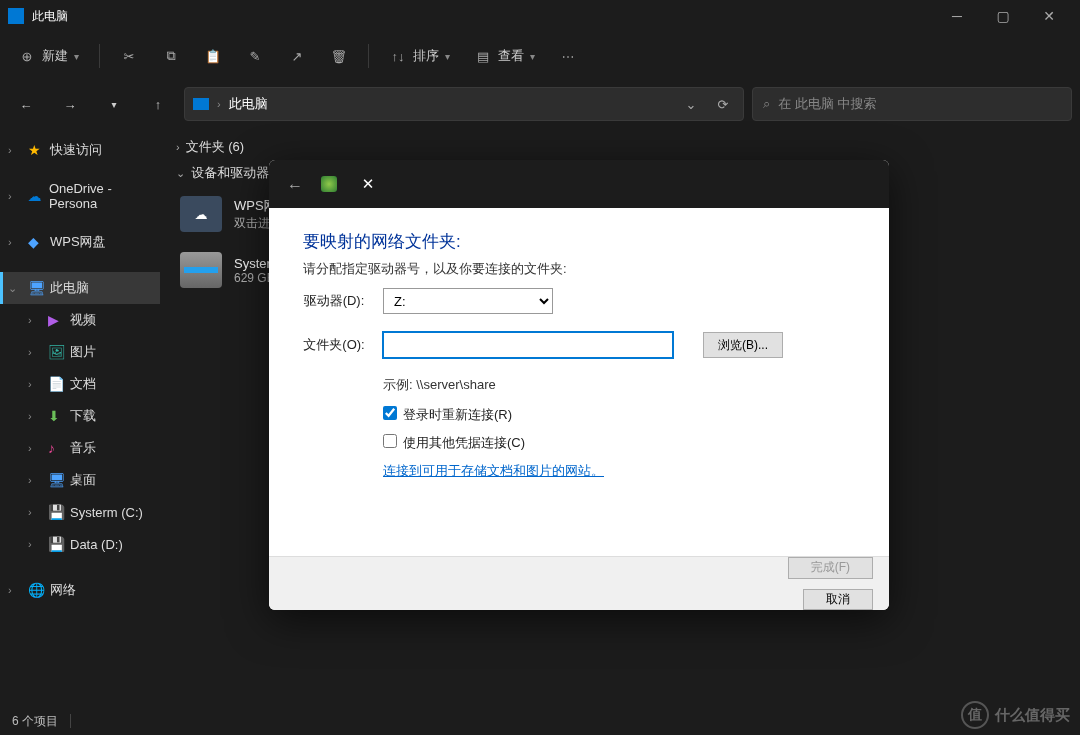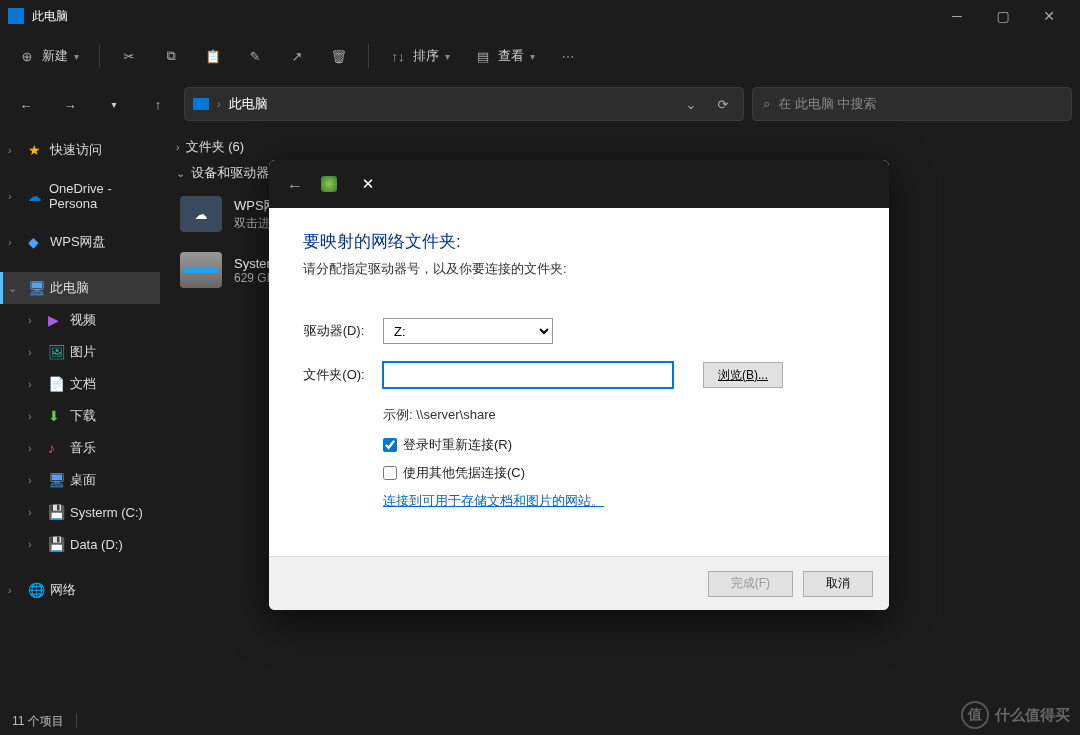--- a/index.html
+++ b/index.html
@@ -55,34 +55,34 @@
 .overlay { position: absolute; inset: 0; background: rgba(0,0,0,0.0); pointer-events: none; }
 .dialog { position: absolute; left: 269px; top: 160px; width: 620px; height: 450px; background: #fff; color: #000; box-shadow: 0 10px 40px rgba(0,0,0,0.6); pointer-events: auto; display: flex; flex-direction: column; border-radius: 6px; overflow: hidden; }
 .dialog-title { height: 48px; background: #1c1c1c; display: flex; align-items: center; padding: 0 10px; gap: 10px; color: #aaa; }
 .dialog-title .back { width: 32px; text-align: center; font-size: 16px; }
 .dialog-title .dt-icon { width: 16px; height: 16px; background: radial-gradient(#8fc94a,#2e7d32); border-radius: 3px; }
 .dialog-title .dt-text { flex: 1; font-size: 13px; color: #888; }
 .dialog-title .close { width: 42px; height: 48px; display: flex; align-items: center; justify-content: center; color: #fff; font-size: 15px; }
 
 .dialog-body { flex: 1; padding: 22px 34px; font-size: 13px; color: #222; }
 .dbody-heading { color: #003399; font-size: 17px; margin-bottom: 7px; font-weight: 400; }
-.dbody-desc { color: #333; margin-bottom: 40px; font-size: 13px; }
+.dbody-desc { color: #333; margin-bottom: 10px; font-size: 13px; }
 .form-row { display: flex; align-items: center; gap: 18px; margin-bottom: 18px; }
 .form-row .flabel { width: 62px; font-size: 13px; text-align: center; }
 .form-row select, .form-row .combo { height: 26px; border: 1px solid #999; padding: 0 6px; font-size: 13px; background: #fff; }
 .form-row select { width: 170px; }
 .form-row .combo { width: 290px; border: 1px solid #0078d4; outline: 1px solid #0078d4; }
-.form-row .browse { height: 26px; padding: 0 14px; border: 1px solid #adadad; background: #e1e1e1; font-size: 12px; margin-left: 12px; text-decoration: underline; }
+.form-row .browse { height: 26px; padding: 0 14px; border: 1px solid #adadad; background: #e1e1e1; font-size: 12px; margin-left: 12px; }
 .indent-block { margin-left: 80px; }
 .example { font-size: 13px; color: #333; margin-bottom: 12px; }
-.cb-row { display: flex; align-items: center; gap: 6px; margin-bottom: 10px; font-size: 13px; }
+.cb-row { display: flex; gap: 6px; margin-bottom: 10px; font-size: 13px; }
 .cb-row input { width: 14px; height: 14px; accent-color: #0078d4; }
 .link { color: #0066cc; text-decoration: underline; font-size: 13px; }
 
-.dialog-footer { height: 54px; background: #f0f0f0; border-top: 1px solid #ddd; display: flex; align-items: center; justify-content: flex-end; padding: 0 16px; gap: 10px; }
+.dialog-footer { height: 54px; background: #f0f0f0; border-top: 1px solid #ddd; display: flex; align-items: flex-end; justify-content: flex-end; padding: 0 16px; gap: 10px; flex-direction: column; }
 .dialog-footer button { height: 26px; padding: 0 22px; border: 1px solid #adadad; background: #e1e1e1; font-size: 12px; }
 .dialog-footer button.disabled { color: #999; }
 
 .watermark { position: absolute; right: 10px; bottom: 6px; display: flex; align-items: center; gap: 6px; color: #666; font-size: 15px; font-weight: bold; }
 .watermark .circ { width: 28px; height: 28px; border: 2px solid #555; border-radius: 50%; display: flex; align-items: center; justify-content: center; font-size: 14px; }
 
 
 .ic-star { color: #ffb900; }
 .ic-blue { color: #4da3ff; }
 .ic-cloud { color: #0078d4; }
@@ -259,21 +259,21 @@
         </div>
       <div class="drive-text">
         <div class="d1">Systerm</div>
         <div class="d2">629 GB</div>
       </div>
     </div>
   </div>
 </div>
 
 <div class="statusbar">
-  <span>11 个项目</span>
+  <span>6 个项目</span>
   <span class="sep"></span>
 </div>
 
 <div class="overlay">
   <div class="dialog">
     <div class="dialog-title">
       <div class="back">←</div>
       <div class="dt-icon"></div>
       <div class="close">✕</div>
     </div>

